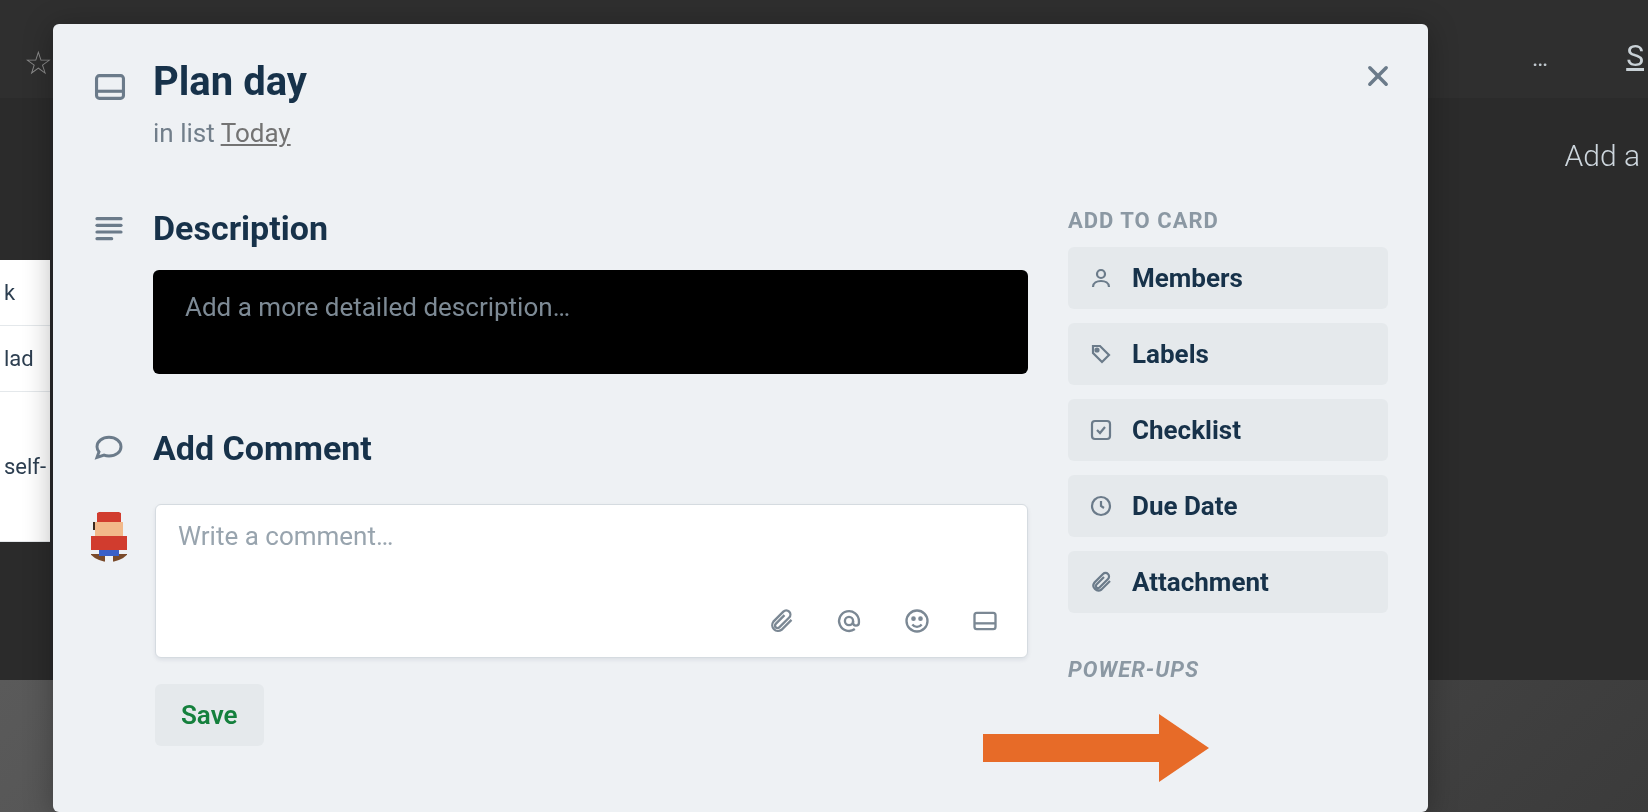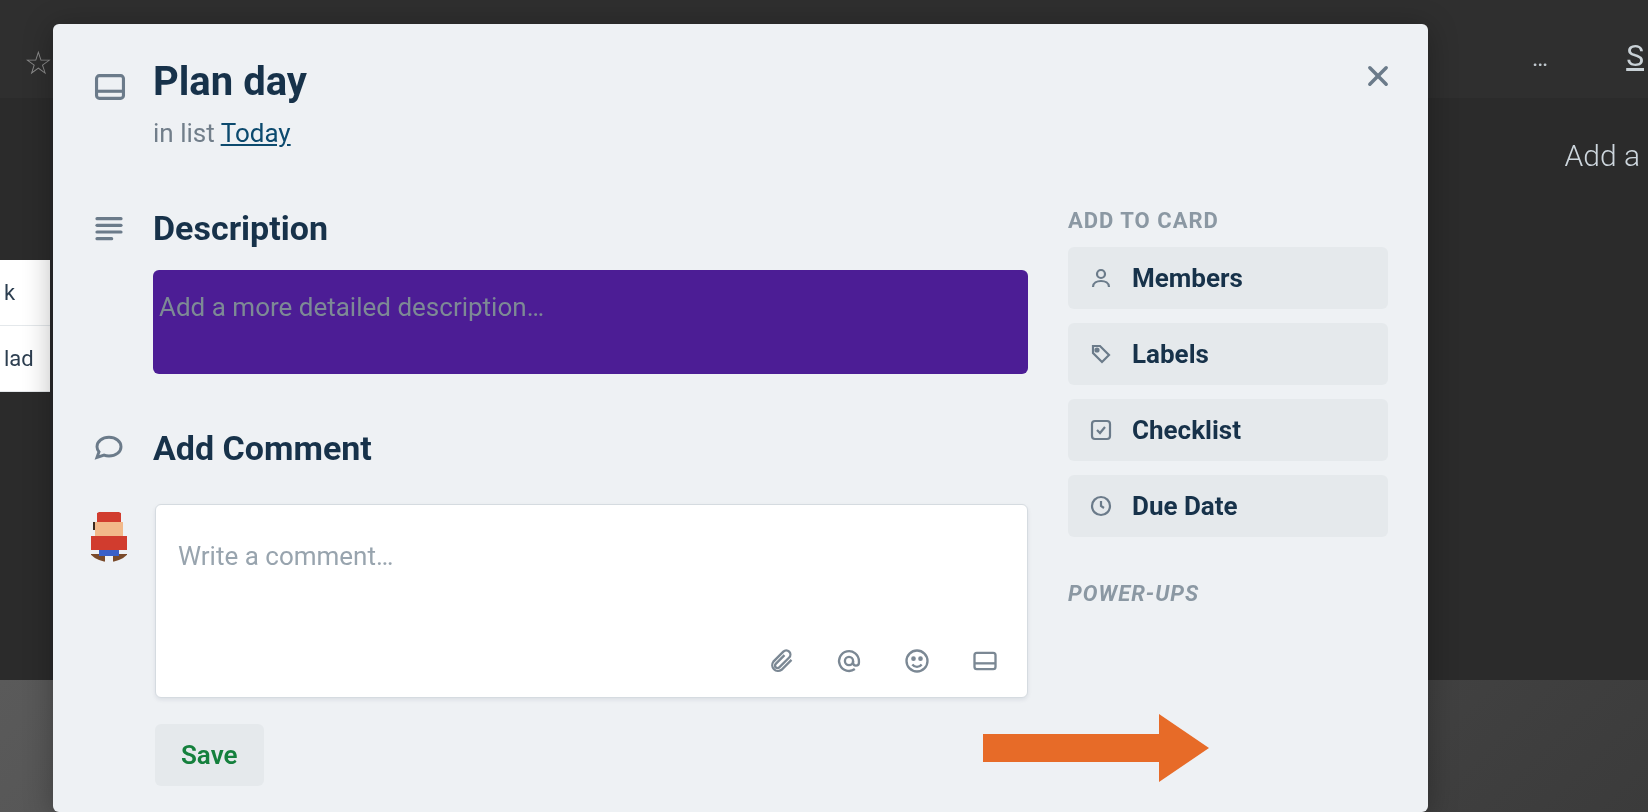--- a/index.html
+++ b/index.html
@@ -28,35 +28,35 @@
     border-radius:26px; display:flex; align-items:center; justify-content:center;
     color:#6b7b8a; cursor:pointer;
   }
   .close-btn svg { width:28px; height:28px; }
 
   .card-header { display:flex; align-items:flex-start; gap:26px; }
   .card-header-icon { width:34px; height:34px; margin-top:12px; color:#6b7b8a; flex:0 0 34px;}
   .card-header-icon svg { width:34px; height:34px; }
   .card-title { font-size:40px; font-weight:700; color:#17324a; line-height:1.2; }
   .card-subloc { margin-top:12px; font-size:26px; color:#717e8a; }
-  .card-subloc a { color:#0c4a6e; text-decoration:underline; cursor:pointer; }
+  .card-subloc a { color:#737373; text-decoration:underline; cursor:pointer; }
 
   .body-row { display:flex; gap:40px; margin-top:60px; }
   .main-col { flex:1 1 auto; }
   .side-col { flex:0 0 320px; }
 
   .section { display:flex; gap:26px; align-items:flex-start; margin-bottom:54px; }
   .section-icon { width:34px; height:34px; color:#6b7b8a; flex:0 0 34px; margin-top:4px;}
   .section-icon svg { width:32px; height:32px; }
   .section-content { flex:1; }
   .section-title { font-size:34px; font-weight:700; color:#17324a; margin-bottom:22px; }
 
   .desc-box {
-    width:100%; min-height:104px; background:#4c1d95; border-radius:6px;
-    padding:22px 6px; font-size:26px; color:#7d8a95; cursor:text;margin-top:8px;
+    width:100%; min-height:104px; background:#000000; border-radius:6px;
+    padding:22px 32px; font-size:26px; color:#7d8a95; cursor:text;margin-top:8px;
   }
 
   .avatar { width:52px; height:52px; border-radius:26px; overflow:hidden; flex:0 0 52px; margin-top:6px; margin-left:-10px; }
   .mario { width:52px; height:52px; position:relative; }
   .mario::before, .mario::after { content:''; position:absolute; }
   
   .mario { background:
     linear-gradient(#d13c2e,#d13c2e) 14px 2px/24px 10px no-repeat,
     linear-gradient(#f2b98a,#f2b98a) 12px 12px/28px 14px no-repeat,
     linear-gradient(#3a2a1f,#3a2a1f) 10px 12px/8px 8px no-repeat,
@@ -67,21 +67,21 @@
     image-rendering: pixelated;
   }
 
   .comment-box {
     background:#fff; border:1px solid #d5dbe0; border-radius:6px;
     box-shadow: 0 2px 4px rgba(9,30,66,.08);
     min-height:150px; display:flex; flex-direction:column;
   }
   .comment-input {
     border:none; outline:none; resize:none; font-size:26px; color:#7d8a95;
-    padding:36px 22px; font-family:inherit; flex:1; background:transparent;
+    padding:16px 22px; font-family:inherit; flex:1; background:transparent;
   }
   .comment-input::placeholder { color:#98a4ae; }
   .comment-actions { display:flex; justify-content:flex-end; gap:40px; padding:10px 28px 18px; color:#7b8894; }
   .comment-actions span { cursor:pointer; }
   .comment-actions svg { width:28px; height:28px; }
 
   .save-btn {
     margin-top:26px; display:inline-block; background:#e5e9ec; color:#15803d;
     font-size:26px; font-weight:600; padding:16px 26px; border-radius:6px;
   }
@@ -109,20 +109,23 @@
 <body>
 
 <div class="bg-top-bar"></div>
 <span class="bg-star">☆</span>
 <span class="bg-dots">…</span>
 <span class="bg-s u">S</span>
 <div class="bg-add">Add a</div>
 <div class="bg-list" style="top:260px;">
   <div class="row">k</div>
   <div class="row">lad</div>
+  <div class="row" style="height:150px; white-space:normal;">
+    <span>self-</span>
+  </div>
 </div>
 <div class="bg-mountains"></div>
 
 <div class="modal">
 
   <div class="close-btn">
     <span>
       <svg viewBox="0 0 24 24" fill="none" stroke="currentColor" stroke-width="3" stroke-linecap="round">
           <line x1="5" y1="5" x2="19" y2="19"></line>
           <line x1="19" y1="5" x2="5" y2="19"></line>
@@ -239,20 +242,28 @@
       </div>
       <div class="side-btn">
         <span class="side-btn-icon">
             <svg viewBox="0 0 24 24" fill="none" stroke="currentColor" stroke-width="2.2">
               <circle cx="12" cy="12" r="9"></circle>
               <path d="M12 7v5l3 2"></path>
             </svg>
           </span>
         <span class="side-btn-label">Due Date</span>
       </div>
+      <div class="side-btn">
+        <span class="side-btn-icon">
+            <svg viewBox="0 0 24 24" fill="none" stroke="currentColor" stroke-width="2.2">
+              <path d="M21 11l-8.5 8.5a5 5 0 01-7-7L14 4a3.5 3.5 0 015 5l-8.5 8.5a2 2 0 01-3-3L15 7"></path>
+            </svg>
+          </span>
+        <span class="side-btn-label">Attachment</span>
+      </div>
 
       <div class="side-group2">
         <div class="side-heading">POWER-UPS</div>
       </div>
 
     </div>
   </div>
 
   <div class="arrow-anno">
     <div class="arrow-shaft"></div>

